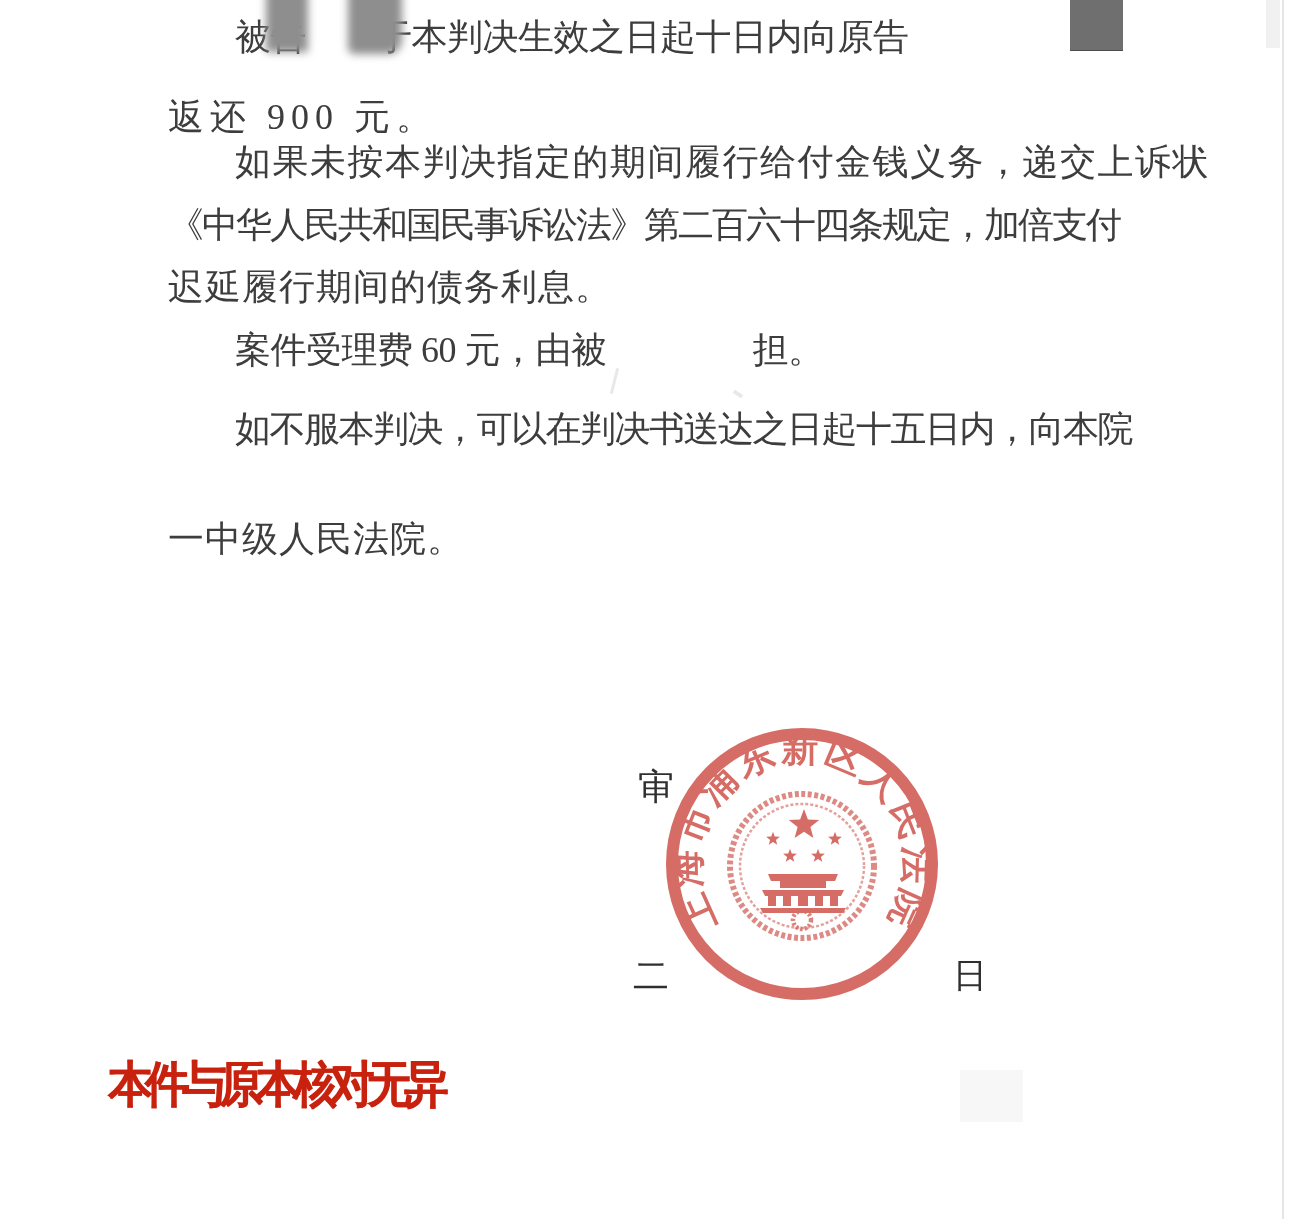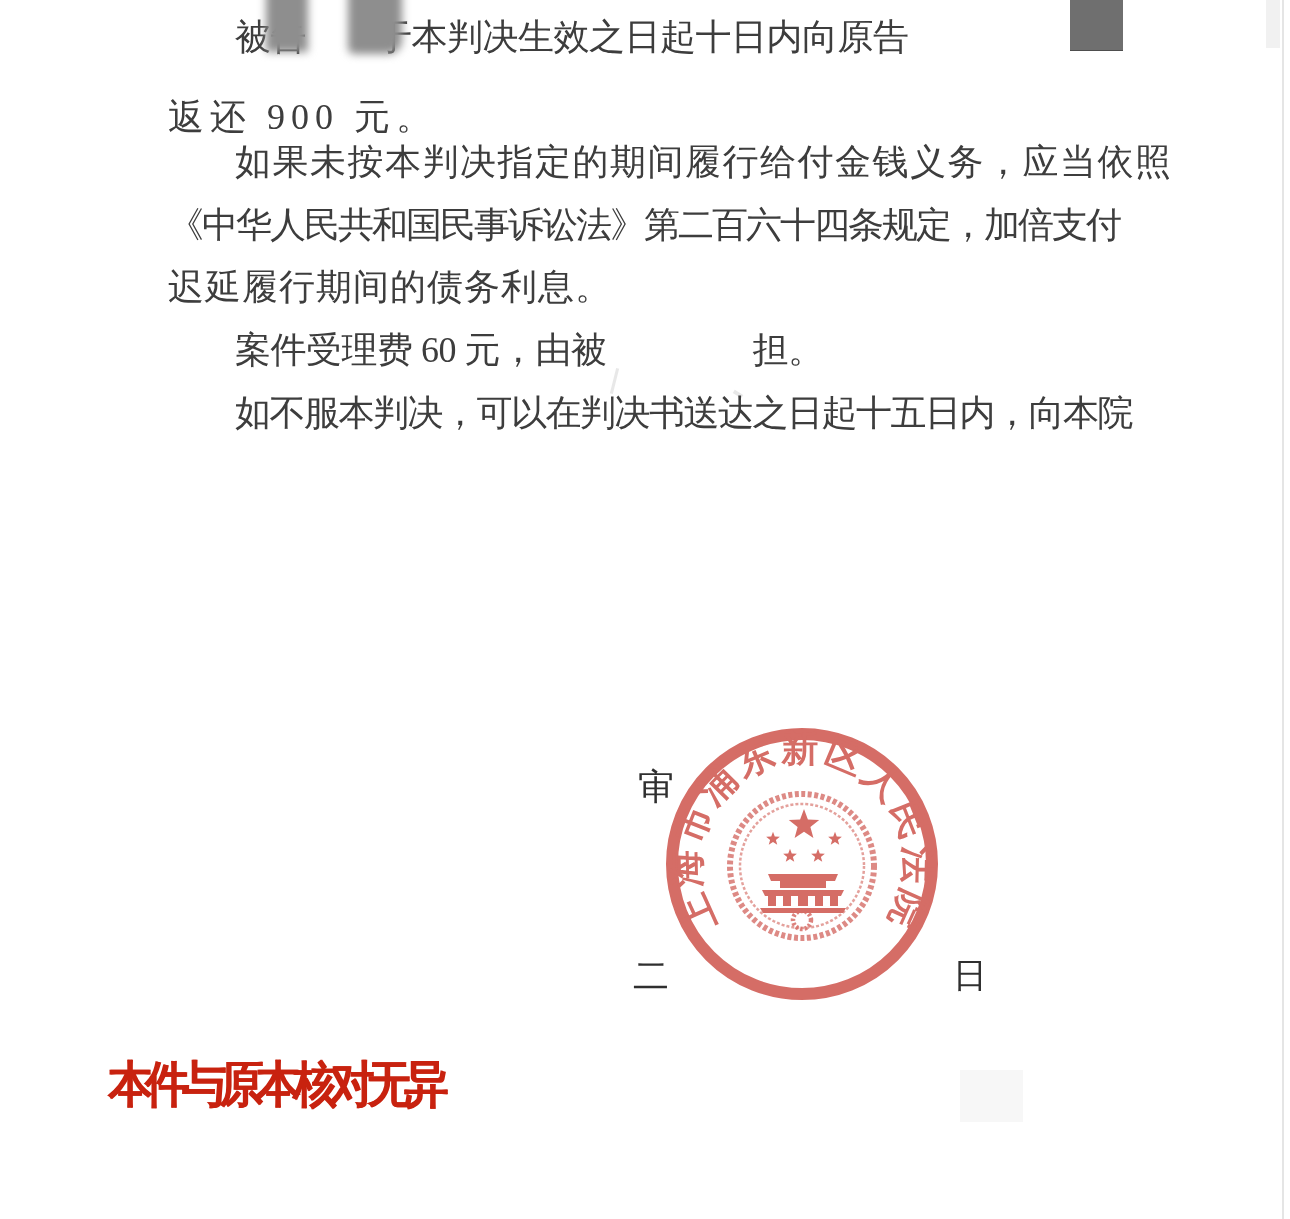--- a/index.html
+++ b/index.html
@@ -20,21 +20,21 @@
     white-space:nowrap;
     color:#3d3d3d;
     z-index:2;
   }
   .l1{top:16px;left:235px;letter-spacing:-0.5px;}
   .l2{top:78px;left:168px;letter-spacing:6px;margin-top:18px;}
   .l3{top:141px;left:235px;letter-spacing:1.5px;}
   .l4{top:204px;left:168px;letter-spacing:-2px;}
   .l5{top:266px;left:168px;letter-spacing:1px;}
   .l6{top:329px;left:235px;letter-spacing:-0.5px;}
-  .l7{top:392px;left:235px;letter-spacing:-1.5px;text-align:center;}
+  .l7{top:408px;left:235px;letter-spacing:-1.5px;text-align:center;}
   .l8{top:455px;left:168px;letter-spacing:-0.5px;}
   .l9{top:518px;left:168px;letter-spacing:1px;}
   .spacer1{display:inline-block;width:70px;}
   .spacer6{display:inline-block;width:146px;position:relative;}
   
   .ghost{position:absolute;background:#d9d9d9;}
   .ghost-a{left:6px;top:6px;width:3px;height:26px;transform:rotate(14deg);opacity:.6;}
   .ghost-b{left:126px;top:30px;width:10px;height:4px;transform:rotate(32deg);opacity:.6;}
   
   .blob{
@@ -90,27 +90,28 @@
   }
 </style>
 </head>
 <body>
 
 <div class="page">
 
   <div class="tline l1"><span>被告</span><span class="spacer1"></span><span>于本判决生效之日起十日内向原告</span></div>
 
   <div class="tline l2">返还 900 元。</div>
-  <div class="tline l3">如果未按本判决指定的期间履行给付金钱义务，应当依照</div>
+  <div class="tline l3">如果未按本判决指定的期间履行给付金钱义务，递交上诉状</div>
   <div class="tline l5">迟延履行期间的债务利息。</div>
   <div class="tline l4">《中华人民共和国民事诉讼法》第二百六十四条规定，加倍支付</div>
 
   <div class="tline l6"><span>案件受理费 60 元，由被</span><span class="spacer6"><span class="ghost ghost-a"></span><span class="ghost ghost-b"></span></span><span>担。</span></div>
 
   <div class="tline l7">如不服本判决，可以在判决书送达之日起十五日内，向本院</div>
+  <div class="tline l9">一中级人民法院。</div>
 
   <div class="blob blob1"></div>
   <div class="blob blob2"></div>
   <div class="graybox graybox-tr"></div>
 
   <div class="faintbox"></div>
   <div class="edge-line"></div>
   <div class="corner-smudge"></div>
 
   <div class="frag frag-judge">审</div>

